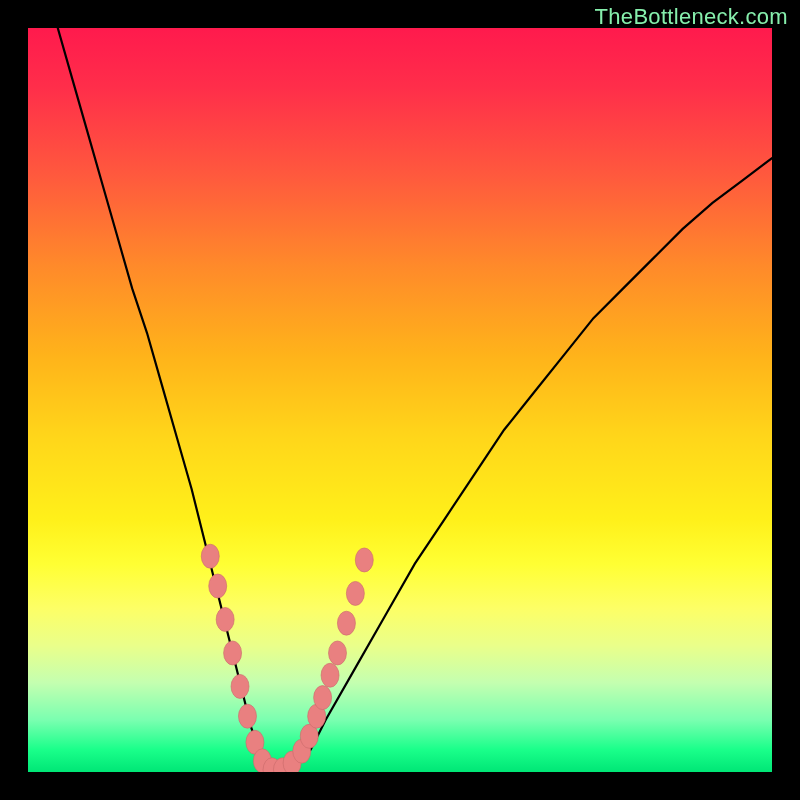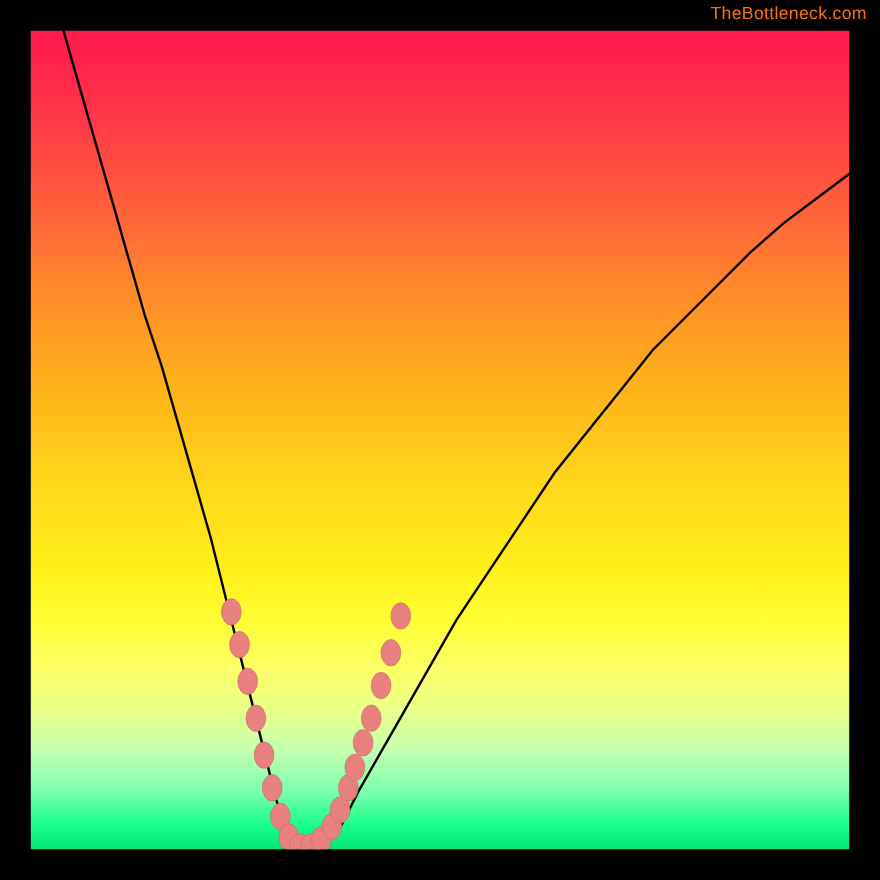--- a/index.html
+++ b/index.html
@@ -31,22 +31,22 @@
       #c4ffb0 88%,
       #7affb0 93%,
       #1aff8a 97%,
       #00e676 100%
     );
   }
   .watermark {
     position: absolute;
     top: 4px;
     right: 12px;
-    color: #f97316;
-    font-size: 16px;
+    color: #86efac;
+    font-size: 22px;
     letter-spacing: 0.3px;
     font-weight: 400;
     z-index: 5;
   }
   svg.curve-layer {
     position: absolute;
     inset: 0;
     width: 100%;
     height: 100%;
   }

